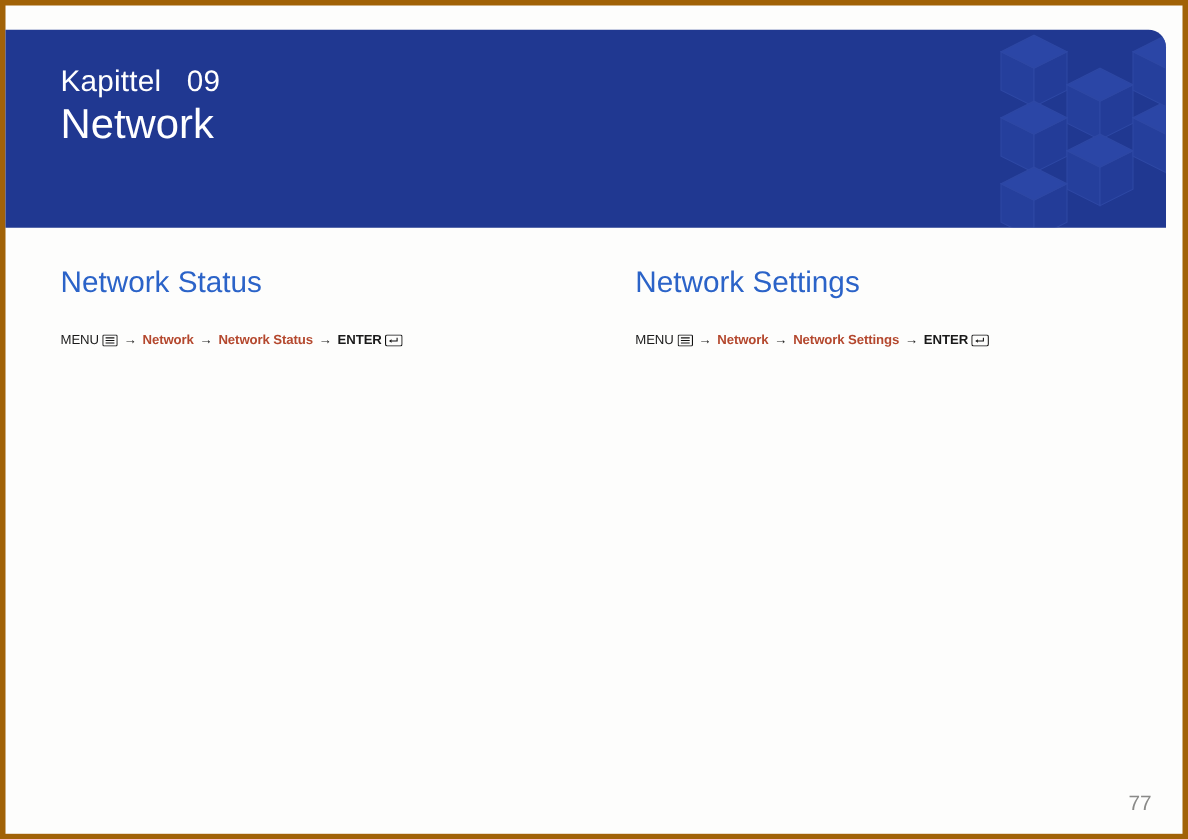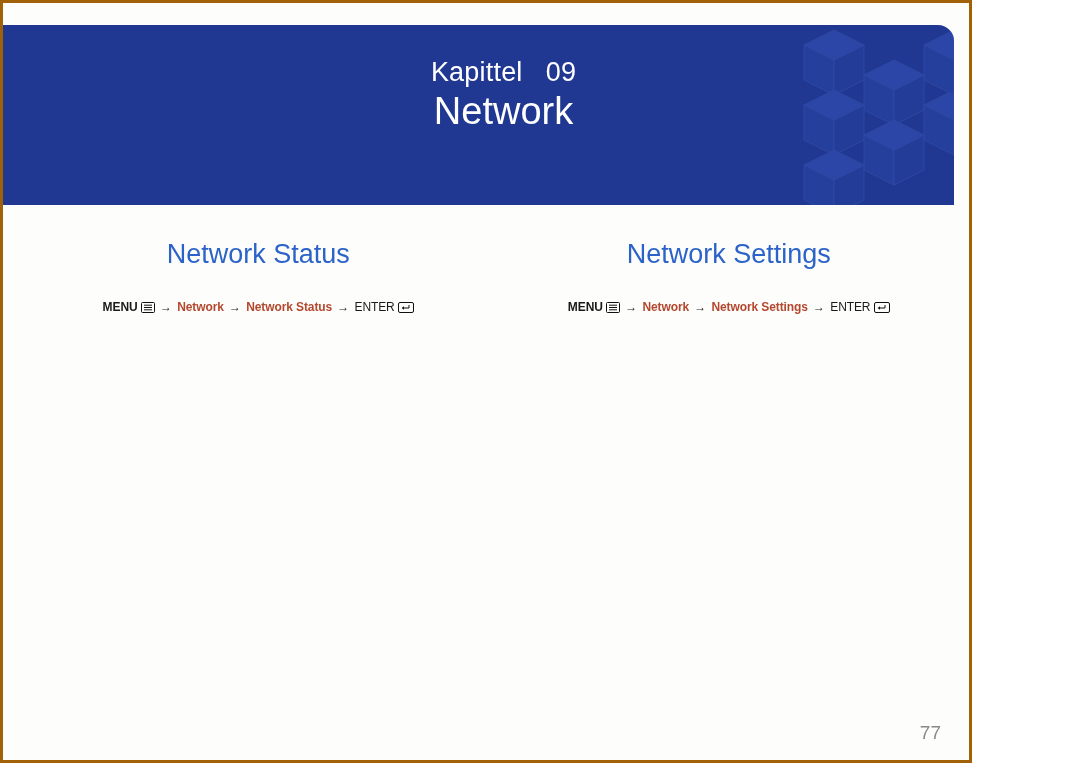--- a/index.html
+++ b/index.html
@@ -6,26 +6,25 @@
     margin: 0;
     padding: 0;
     width: 1080px;
     height: 763px;
     background: #ffffff;
     font-family: Arial, Helvetica, sans-serif;
     overflow: hidden;
   }
   .page {
     position: relative;
-    width: 972px;
+    width: 1080px;
     height: 763px;
     box-sizing: border-box;
-    border: 3px solid #a16207;
+    border: 5px solid #a16207;
     background: #fdfdfc;
-    text-align: center;
   }
   .header {
     position: relative;
     margin: 22px 15px 0 0;
     height: 180px;
     background: #203891;
     border-top-right-radius: 16px;
     border-bottom-right-radius: 0;
     overflow: hidden;
     padding-left: 50px;
@@ -65,22 +64,22 @@
     font-size: 27px;
     font-weight: 500;
     margin: 0 0 30px 0;
   }
   .path {
     font-size: 12px;
     margin-bottom: 8px;
     color: #1a1a1a;
     letter-spacing: -0.1px;
   }
-  .path .menu-word { font-weight: 700; }
-  .path .enter-word { font-weight: 400; }
+  .path .menu-word { font-weight: 400; }
+  .path .enter-word { font-weight: 700; }
   .path .arrow { margin: 0 2px; }
   .path .crumb { color: #b4482e; font-weight: 700; }
   .icon-box {
     display: inline-block;
     vertical-align: -2px;
   }
   .desc {
     font-size: 12.5px;
     color: #222;
     line-height: 1.5;

